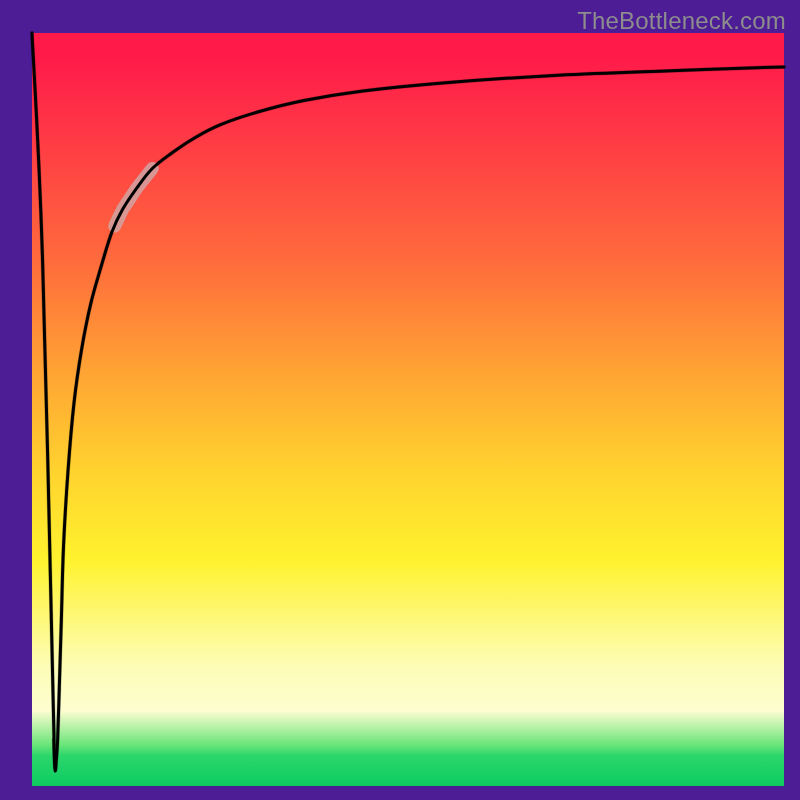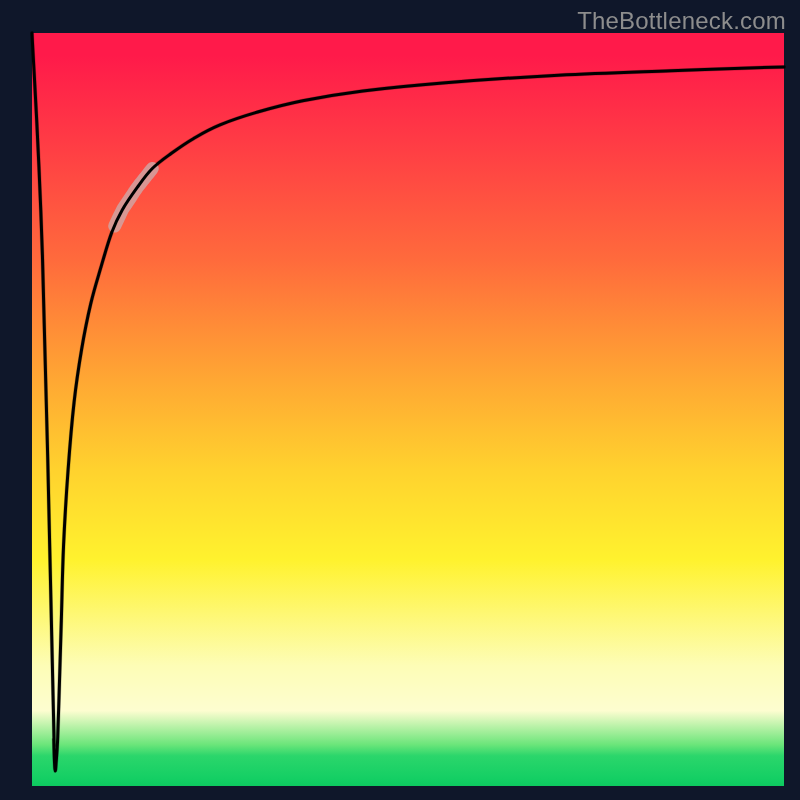--- a/index.html
+++ b/index.html
@@ -11,21 +11,21 @@
     overflow: hidden;
     font-family: Arial, Helvetica, sans-serif;
   }
 
   .frame {
     position: absolute;
     left: 0;
     top: 0;
     width: 800px;
     height: 800px;
-    background: #0f172a;
+    background: #4c1d95;
   }
 
   .plot-area {
     position: absolute;
     left: 32px;
     top: 33px;
     width: 752px;
     height: 753px;
     
     background: linear-gradient(

